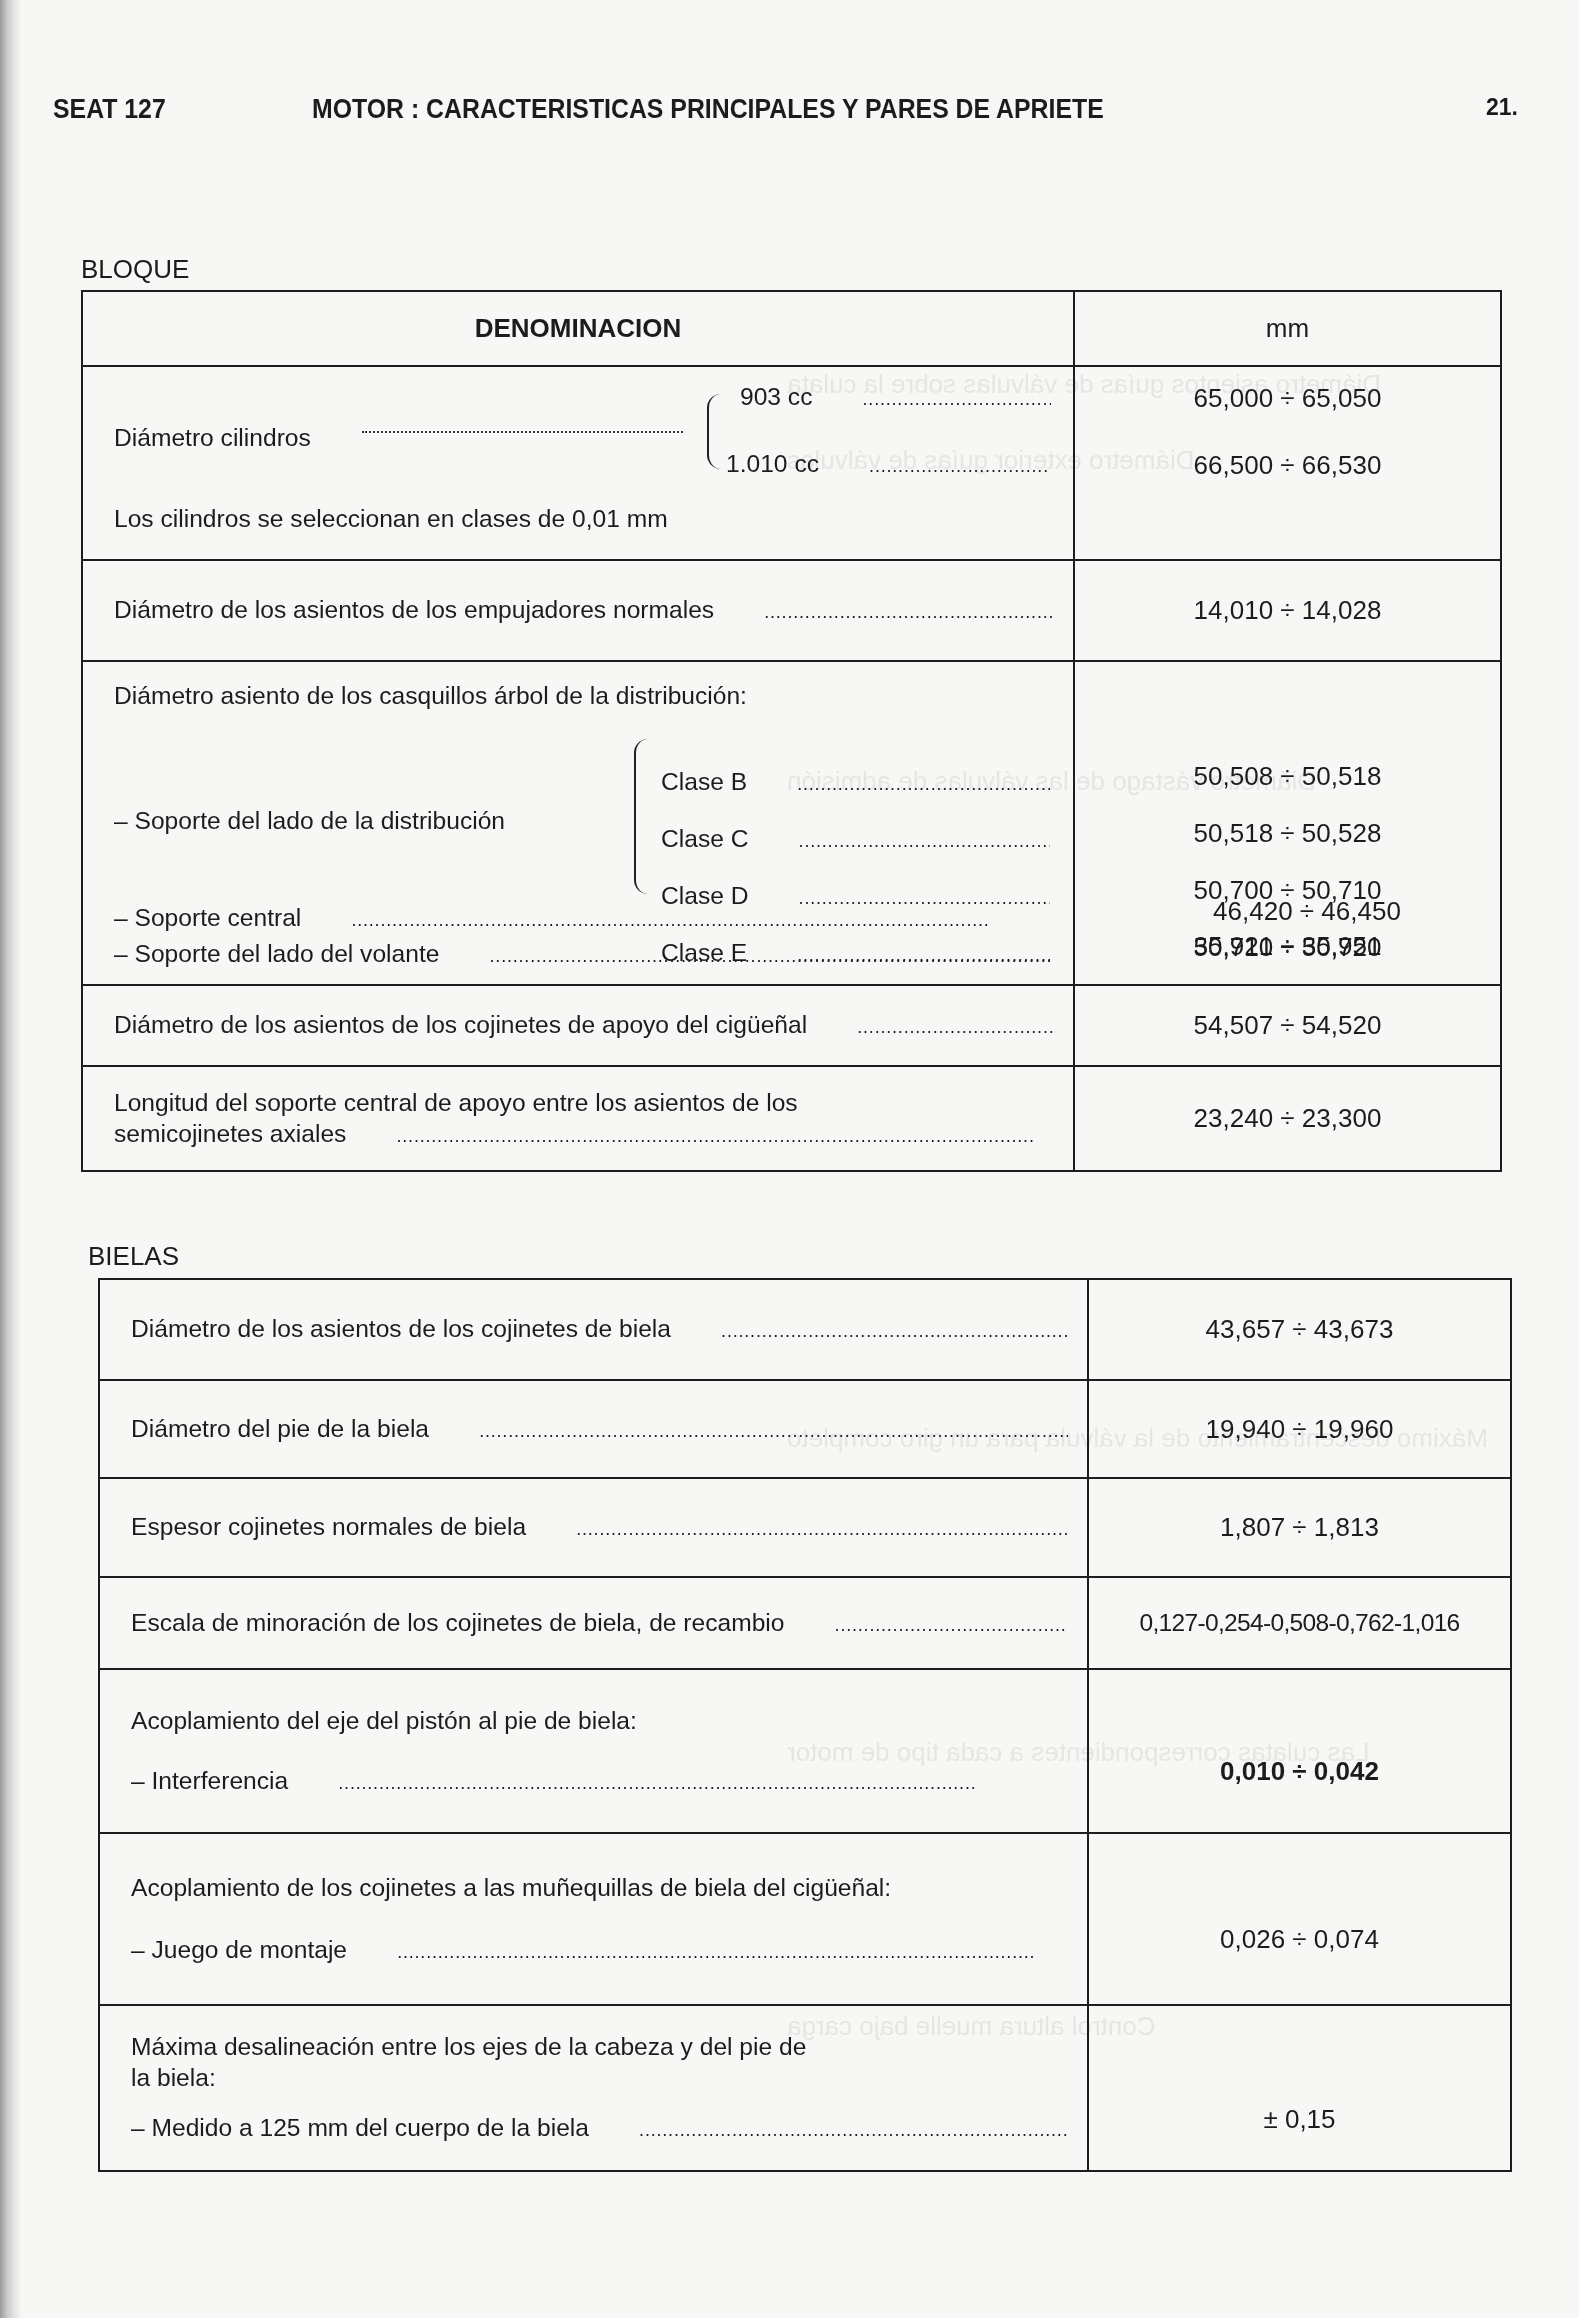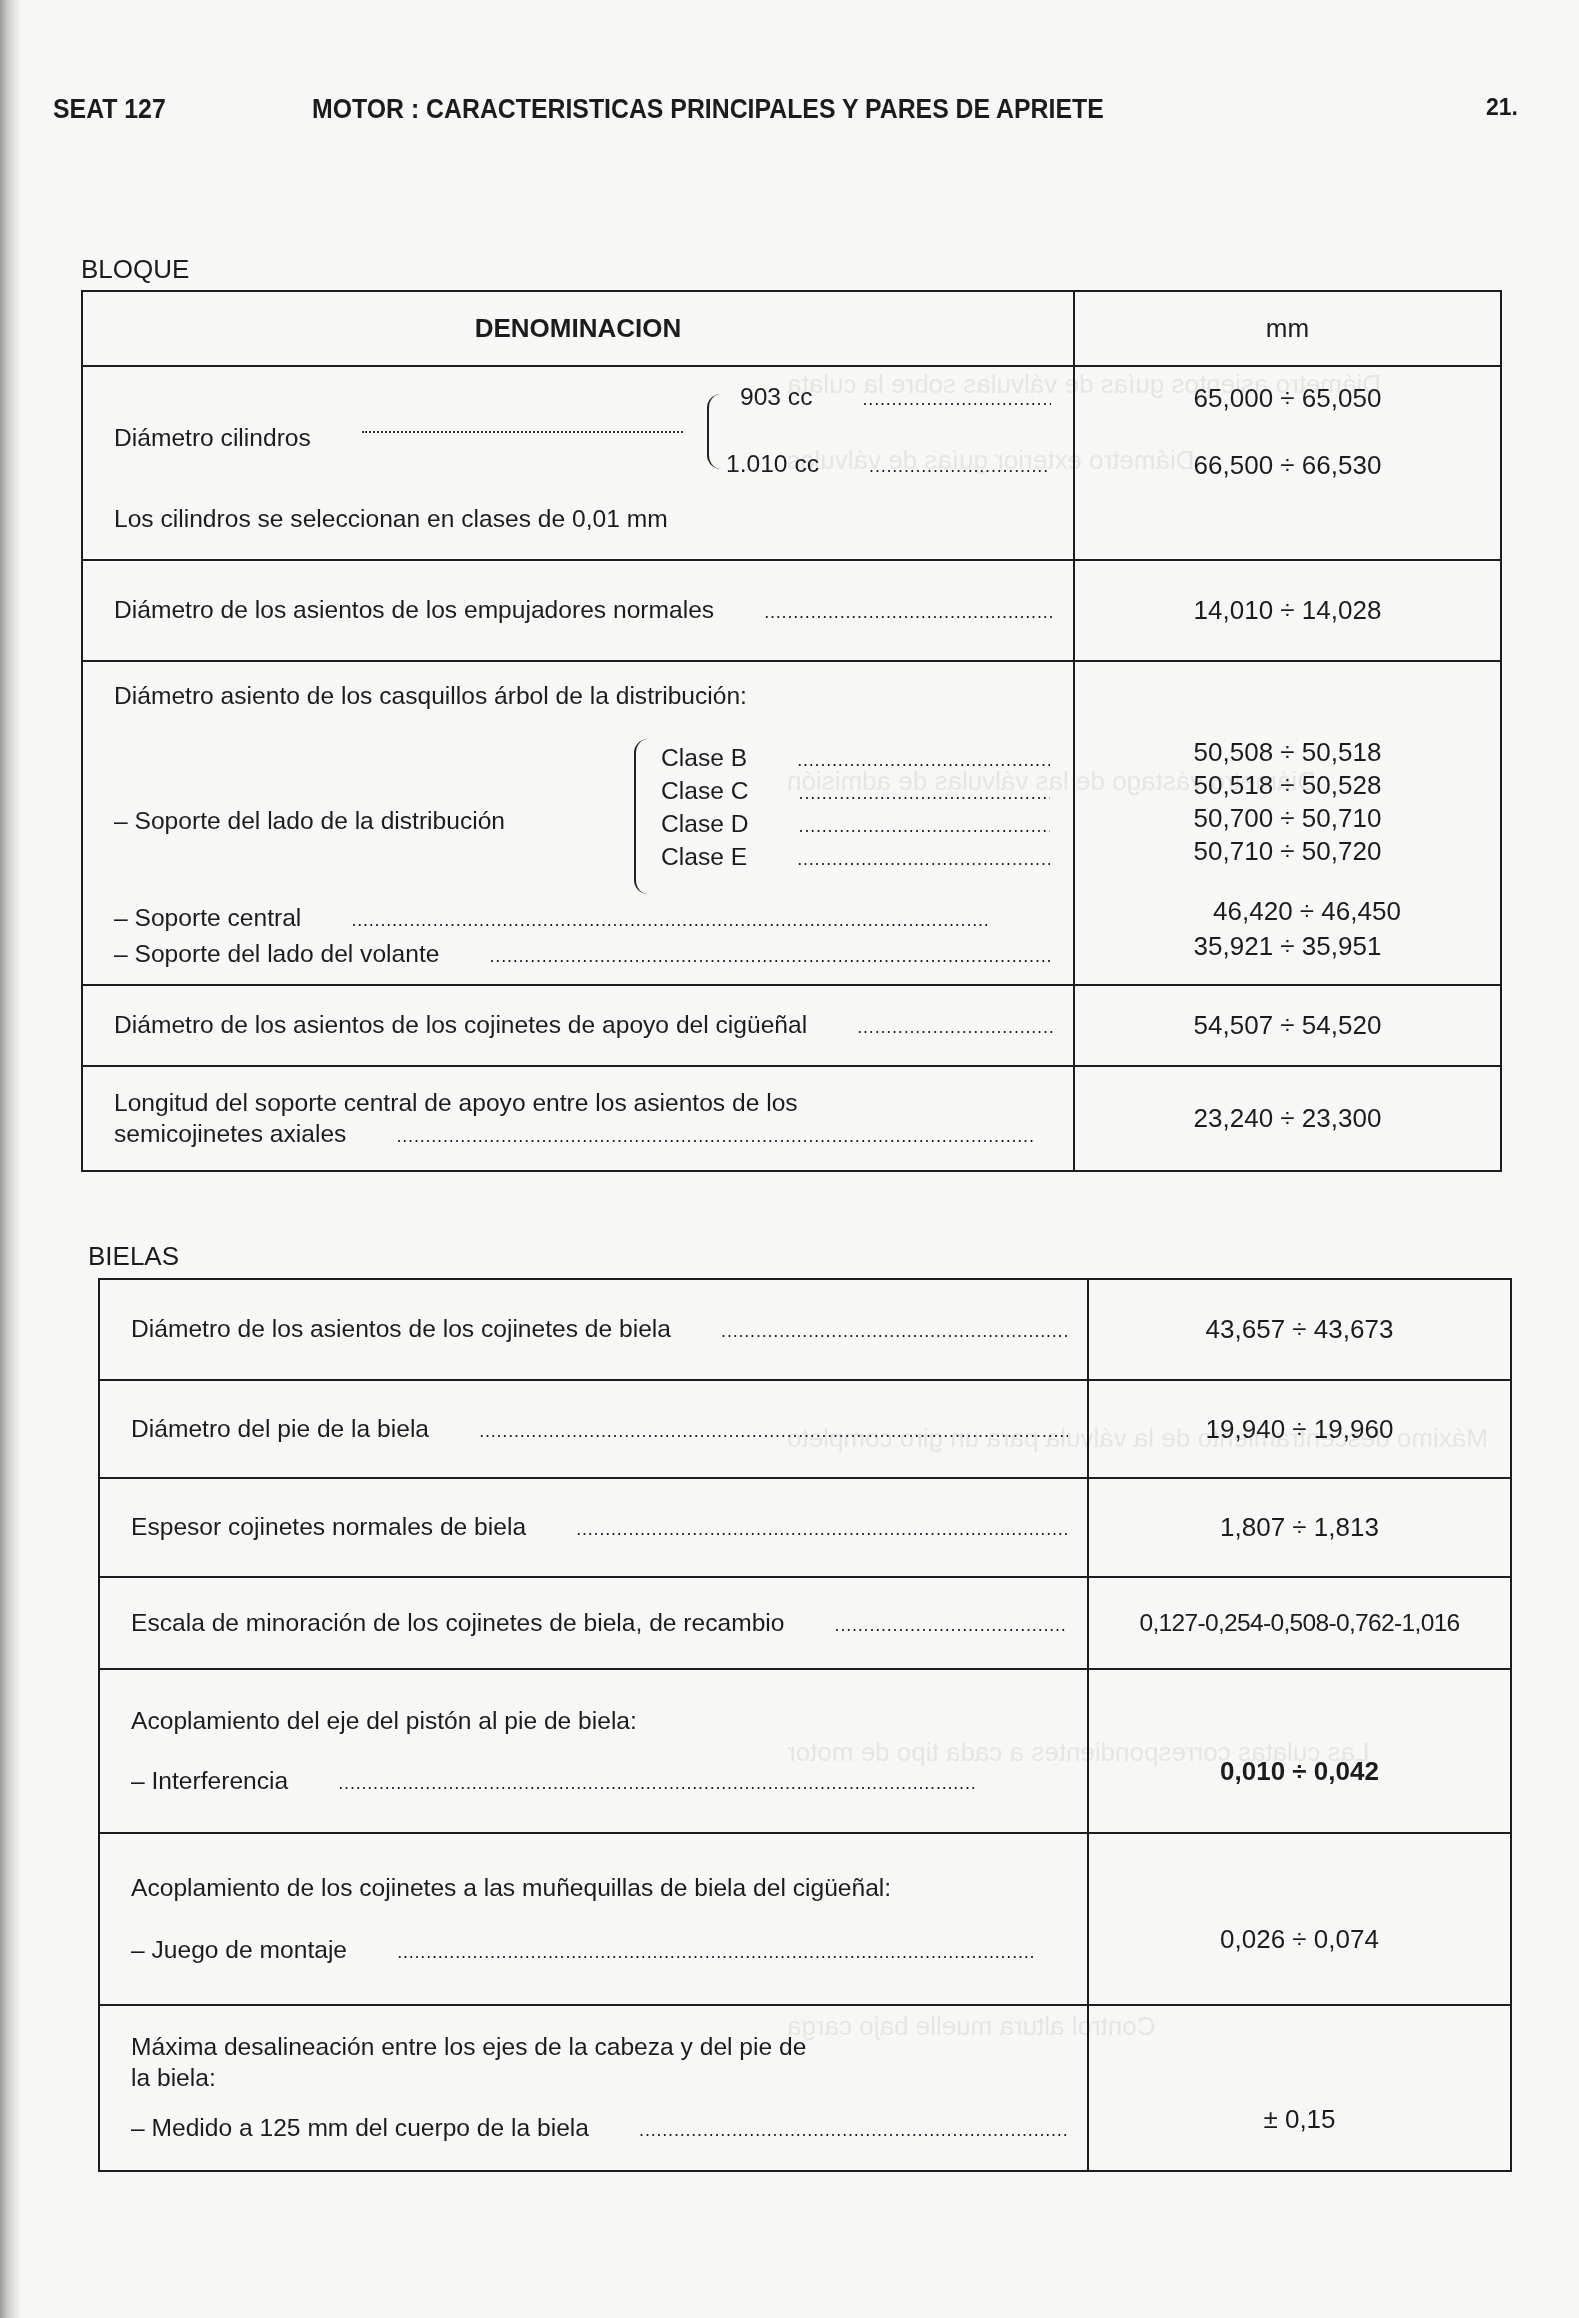--- a/index.html
+++ b/index.html
@@ -36,21 +36,21 @@
   }
   table.spec th { font-weight:bold; font-size:26px; }
   .desc { padding:0 15px 0 31px !important; position:relative; }
   .val { text-align:center; font-size:26px; }
   .line { display:flex; align-items:baseline; white-space:nowrap;gap:46px; }
   .dots { flex:1; overflow:hidden; margin:0 4.1px; }
   .dots::after { content:". . . . . . . . . . . . . . . . . . . . . . . . . . . . . . . . . . . . . . . . . . . . . . . . . . . . . . . . . . . . . . . . . . . . . . . . . . . . . . . . . . . . . . . . . . . . . . . . . . . . . . . . . . . . . ."; letter-spacing:-2.1px; font-size:18px; }
   .brace {
     position:absolute; border-left:2.1px solid #222; border-radius:20.5px 0 0 20.5px;
   }
-  .stack div { height:33px; line-height:33px; }
+  .stack div { height:33px; line-height:33px;margin-top:24px; }
 </style>
 </head>
 <body>
 
 <div class="binding"></div>
 
 <div class="ghost" style="left:787px;top:369px;">Diámetro asientos guías de válvulas sobre la culata</div>
 <div class="ghost" style="left:787px;top:445px;">Diámetro exterior guías de válvulas</div>
 <div class="ghost" style="left:787px;top:766px;">Diámetro vástago de las válvulas de admisión</div>
 <div class="ghost" style="left:787px;top:1423px;">Máximo descentramiento de la válvula para un giro completo</div>

